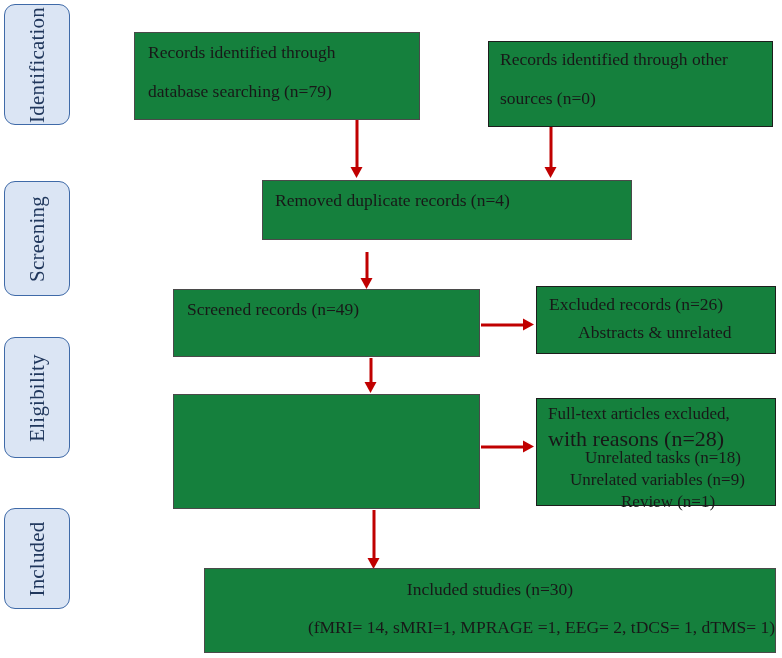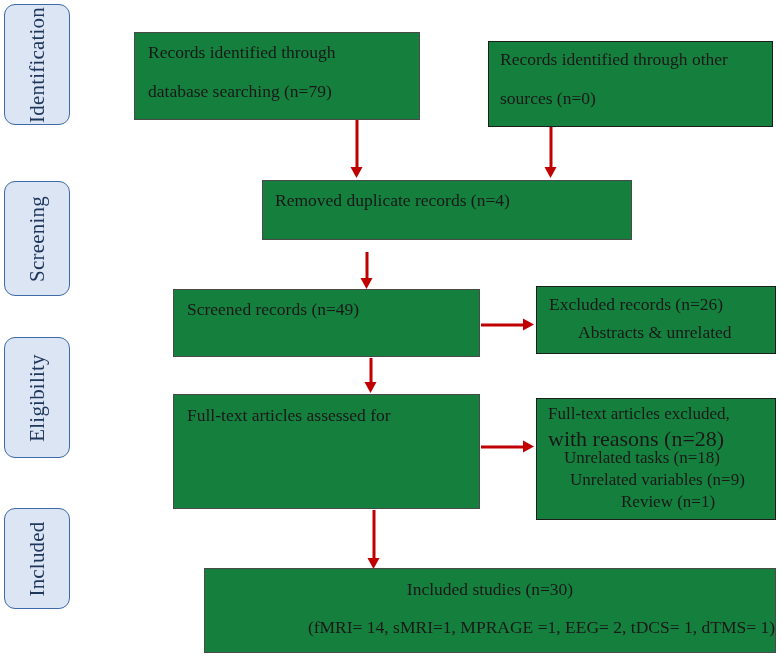--- a/index.html
+++ b/index.html
@@ -168,32 +168,31 @@
     <span class="box-text" style="left:12px; top:7px;">Excluded records (n=26)</span>
     <span class="box-text" style="left:41px; top:35px;">Abstracts &amp; unrelated</span>
   </div>
 
   <div class="arrow-v" style="left:371px; top:358px; height:35px;">
     <div class="shaft" style="height:24px;"></div>
     <div class="head"></div>
   </div>
 
   <div class="flow-box" style="left:173px; top:394px; width:307px; height:115px;">
-    <span class="box-text" style="left:13px; top:10px;">Full-text articles assessed for</span>
   </div>
 
   <div class="arrow-h" style="left:481px; top:447px; width:53px;">
     <div class="shaft" style="width:44px;"></div>
     <div class="head"></div>
   </div>
 
-  <div class="flow-box thin" style="left:536px; top:398px; width:240px; height:122px;">
+  <div class="flow-box thin" style="left:536px; top:398px; width:240px; height:108px;">
     <span class="box-text" style="left:11px; top:5px; font-size:17px;">Full-text articles excluded,</span>
     <span class="box-text" style="left:11px; top:27px; font-size:22px;">with reasons (n=28)</span>
-    <span class="box-text" style="left:27px; top:49px; font-size:17px;">Unrelated tasks (n=18)</span>
+    <span class="box-text" style="left:48px; top:49px; font-size:17px;">Unrelated tasks (n=18)</span>
     <span class="box-text" style="left:33px; top:71px; font-size:17px;">Unrelated variables (n=9)</span>
     <span class="box-text" style="left:84px; top:93px; font-size:17px;">Review (n=1)</span>
   </div>
 
   <div class="arrow-v" style="left:374px; top:510px; height:59px;">
     <div class="shaft" style="height:48px;"></div>
     <div class="head"></div>
   </div>
 
   <div class="flow-box" style="left:204px; top:568px; width:572px; height:85px;">

